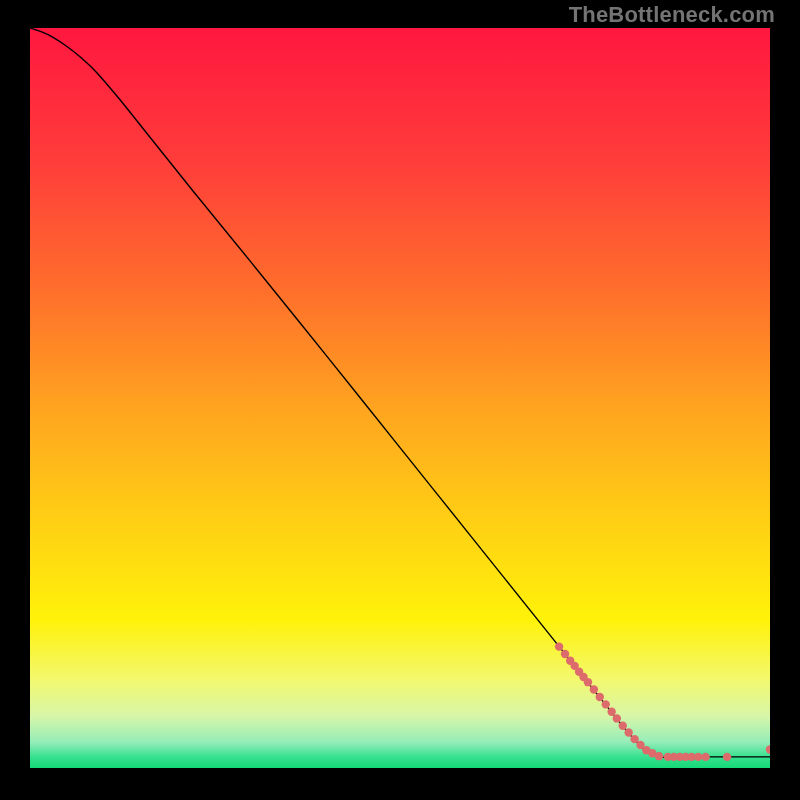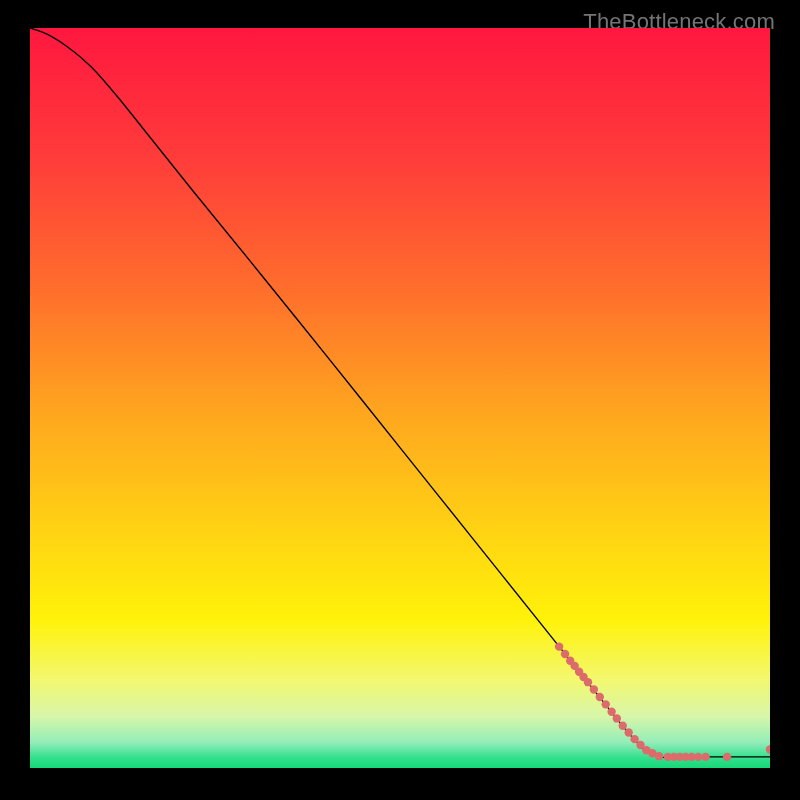--- a/index.html
+++ b/index.html
@@ -5,25 +5,25 @@
   * { margin: 0; padding: 0; box-sizing: border-box; }
   html, body { width: 800px; height: 800px; overflow: hidden; background: #000; }
   .stage {
     position: relative;
     width: 800px;
     height: 800px;
     background: #000;
   }
   .watermark {
     position: absolute;
-    top: 9px;
+    top: 2px;
     right: 25px;
     font-family: Arial, Helvetica, sans-serif;
     font-size: 22px;
-    font-weight: 400;
+    font-weight: 700;
     color: #747474;
     letter-spacing: 0.2px;
   }
   .plot {
     position: absolute;
     left: 30px;
     top: 28px;
     width: 740px;
     height: 740px;
   }

